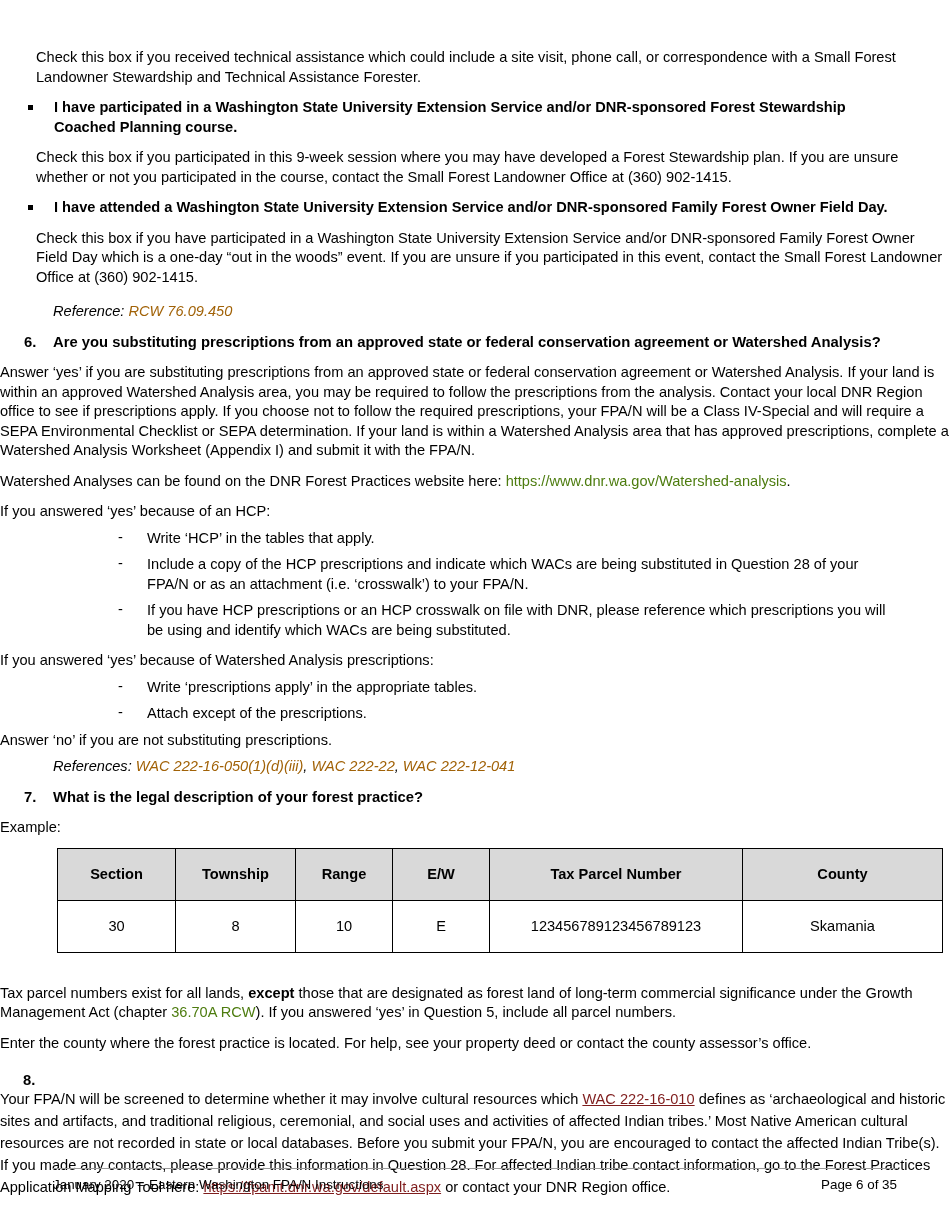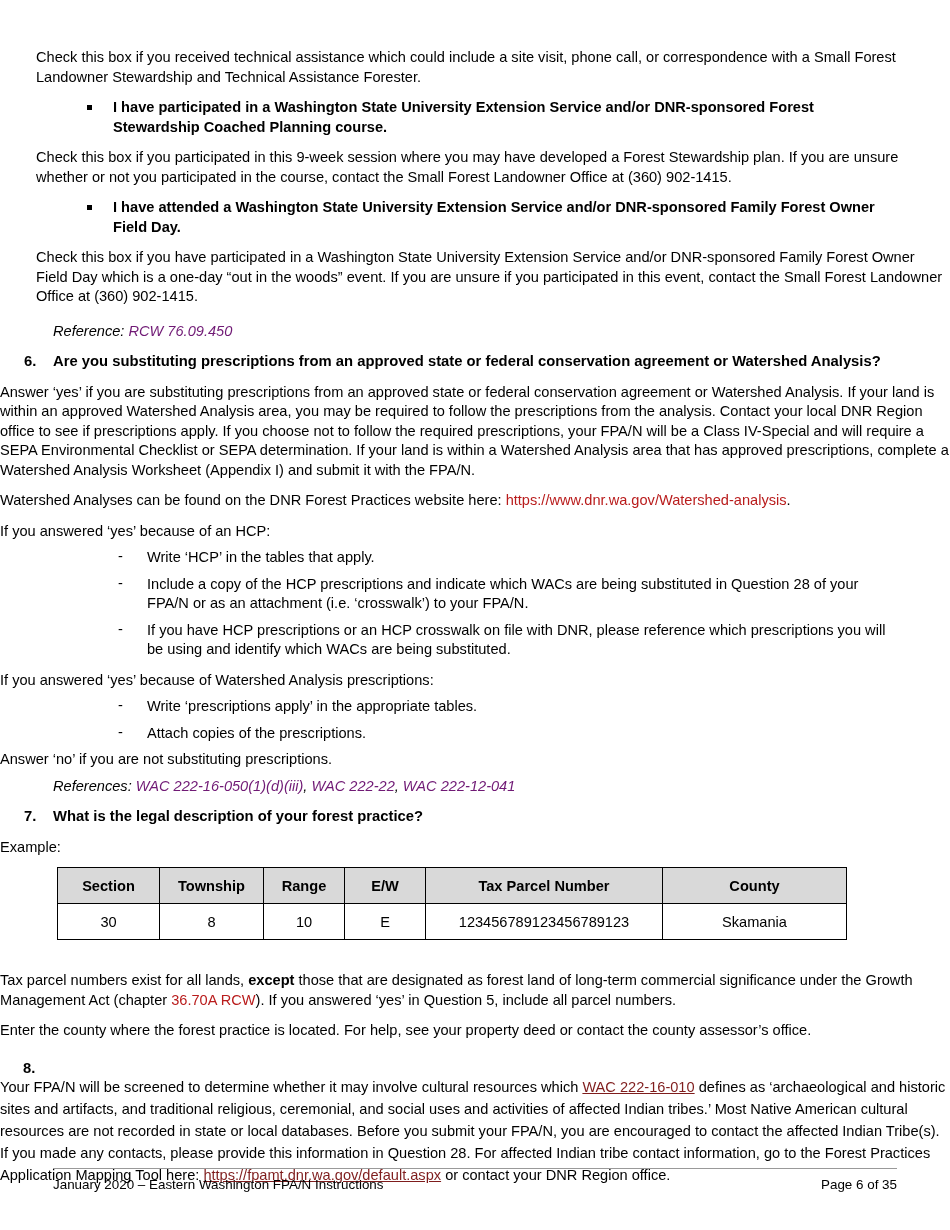--- a/index.html
+++ b/index.html
@@ -52,21 +52,21 @@
     line-height: 22px;
   }
   .gap-sm { height: 7px; }
   .gap-md { height: 11px; }
   .gap-lg { height: 15px; }
   .gap-xl { height: 20px; }
 
   
   .sq-item {
     position: relative;
-    margin-left: 113px;
+    margin-left: 54px;
     margin-right: 58px;
     font-size: 14.6px;
     line-height: 19.5px;
     font-weight: bold;
   }
   .sq-item .sq-marker {
     position: absolute;
     left: -26px;
     top: 7px;
     width: 5px;
@@ -117,24 +117,24 @@
     top: 0;
   }
 
   .ref-line {
     font-style: italic;
     font-size: 14.6px;
     line-height: 19.5px;
     margin-left: 53px;
   }
   .ref-line .lnk {
-    color: #701a75;
+    color: #a16207;
   }
   .link {
-    color: #b91c1c;
+    color: #4d7c0f;
     text-decoration: none;
   }
   .link-u {
     color: #7f1d1d;
     text-decoration: underline;
   }
   .u { }
   .b { font-weight: bold; }
 
   
@@ -144,21 +144,21 @@
   }
   table.legal {
     border-collapse: collapse;
     width: 735px;
     table-layout: fixed;
     font-size: 14.6px;
   }
   table.legal th, table.legal td {
     border: 1px solid #000000;
     text-align: center;
-    padding: 4px;
+    padding: 12px;
     height: 27px;
     vertical-align: middle;
   }
   table.legal th {
     background: #d9d9d9;
     font-weight: bold;
   }
   table.legal td {
     background: #ffffff;
     font-weight: normal;
@@ -269,21 +269,21 @@
 
     <div class="gap-sm"></div>
 
     <div class="dash-item">
       <span class="dash-marker">-</span>
       <span>Write ‘prescriptions apply’ in the appropriate tables.</span>
     </div>
     <div class="gap-sm"></div>
     <div class="dash-item">
       <span class="dash-marker">-</span>
-      <span>Attach copies of the prescriptions.</span>
+      <span>Attach except of the prescriptions.</span>
     </div>
 
     <div class="gap-sm"></div>
 
     <div class="para lvl-q-body">Answer ‘no’ if you are not substituting prescriptions.</div>
 
     <div class="gap-sm"></div>
 
     <div class="ref-line">
       <span>References:</span>

